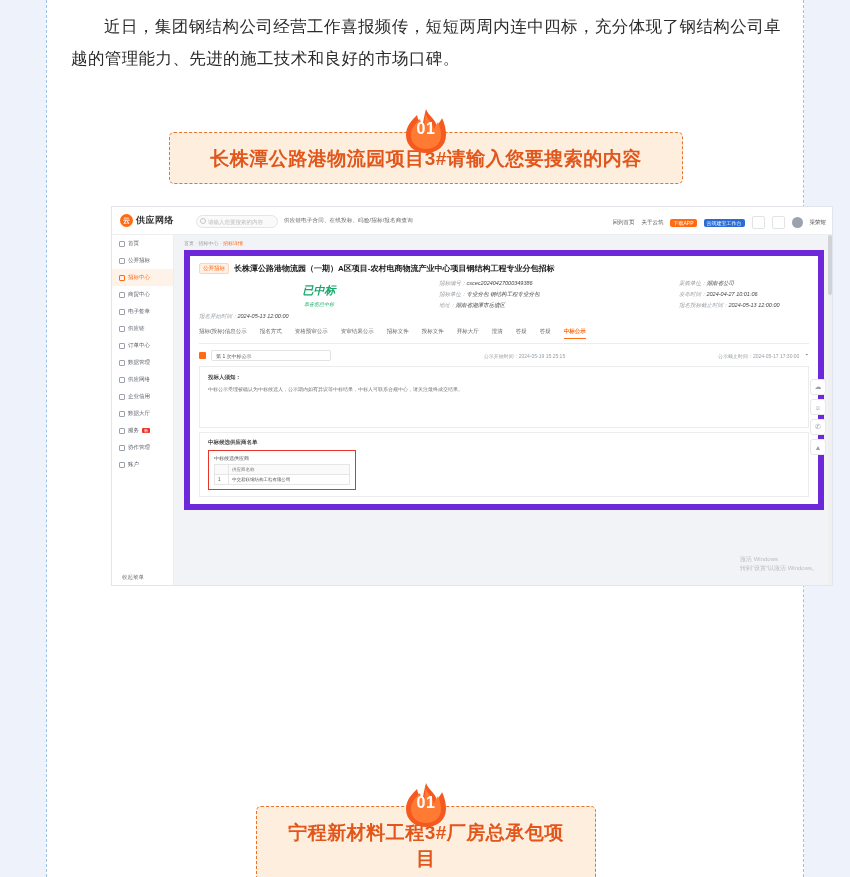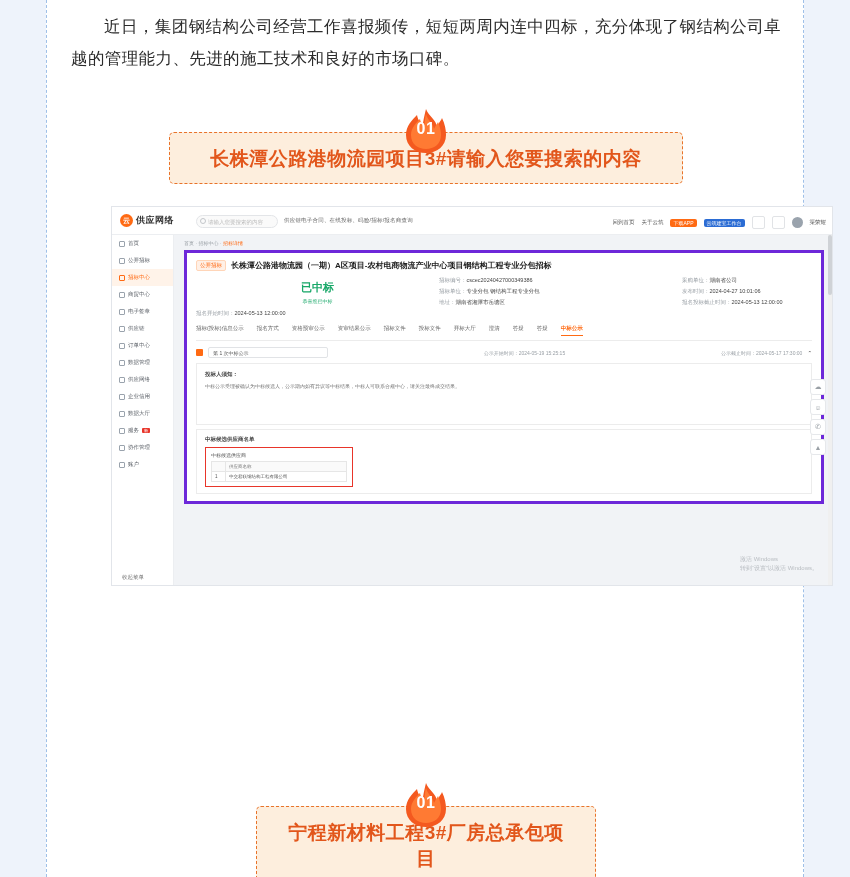--- a/index.html
+++ b/index.html
@@ -148,33 +148,33 @@
     font-size: 5.5px; color: #777;
   }
 
   .content {
     position: absolute; left: 62px; top: 28px; width: 660px; height: 352px;
     background: #f1f3f6; padding: 5px 10px 0 10px;
   }
   .crumbs { font-size: 5px; color: #9aa0a6; margin-bottom: 4px; }
   .crumbs .cur { color: #ff6a13; }
   .card {
-    background: #ffffff; border: 3px solid #6d28d9; padding: 7px 9px;
+    background: #ffffff; border: 6px solid #6d28d9; padding: 7px 9px;
   }
   .notice-title {
     display: flex; align-items: center; gap: 5px; font-size: 8px;
     font-weight: bold; color: #1d1d1d; margin-bottom: 6px;
   }
   .notice-tag {
     background: #fff0e6; color: #ff6a13; font-size: 5.5px;
     border: 1px solid #ffd5b8; border-radius: 2px; padding: 1px 3px; font-weight: normal;
   }
   .kv-grid {
     display: grid; grid-template-columns: 1fr 1fr 130px;
-    row-gap: 4px; font-size: 5.5px; color: #666;
+    row-gap: 4px; font-size: 5.5px; color: #666; font-style: italic;
   }
   .kv-grid .k { color: #9aa0a6; }
   .kv-grid .v { color: #444; }
   .status-win {
     grid-row: 1 / span 3; text-align: center; color: #19a869;
     font-size: 11px; font-weight: bold; padding-top: 3px;
   }
   .status-sub { font-size: 5px; color: #19a869; font-weight: normal; margin-top: 3px; }
 
   .tabs-row {

